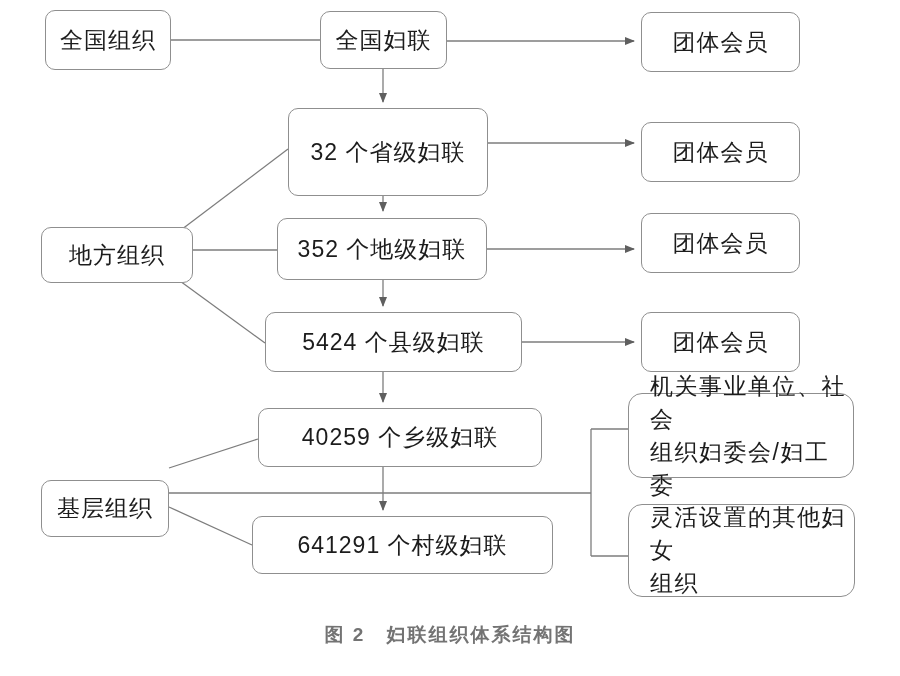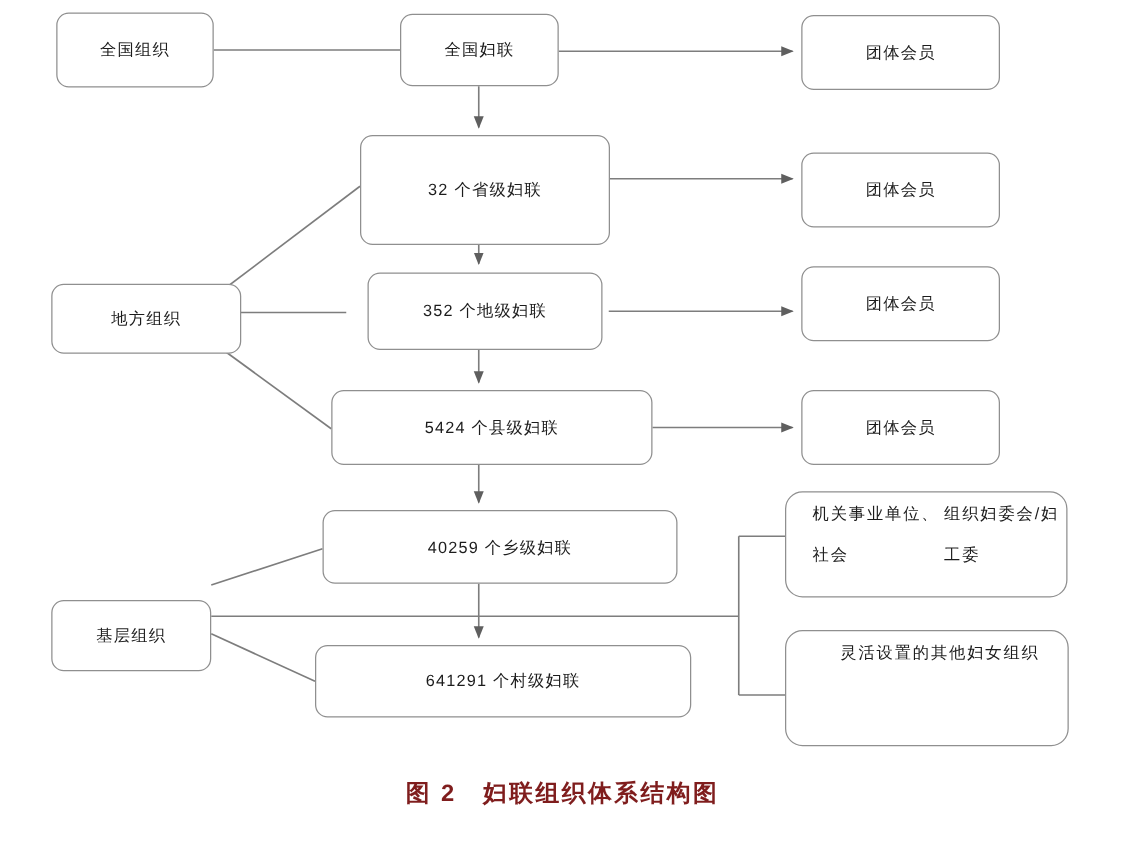--- a/index.html
+++ b/index.html
@@ -14,58 +14,58 @@
   #edge-layer{position:absolute;left:0;top:0;width:900px;height:676px;}
   .node{
     position:absolute;
     box-sizing:border-box;
     border:1.3px solid #8f8f8f;
     border-radius:10px;
     background:#ffffff;
     display:flex;
     align-items:center;
     justify-content:center;
-    font-size:13px;
+    font-size:23px;
     letter-spacing:1px;
     text-align:center;
   }
   .node.multiline{
-    flex-direction:row;
+    flex-direction:column;
     align-items:flex-start;
     justify-content:center;
     text-align:left;
     padding-left:21px;
     border-radius:14px;
     line-height:33px;
     letter-spacing:1.5px;
   }
   
   #national-org   {left:45px;  top:10px;  width:126px; height:60px;}
   #national-fed   {left:320px; top:11px;  width:127px; height:58px;}
   #group-member-1 {left:641px; top:12px;  width:159px; height:60px;}
   #provincial     {left:288px; top:108px; width:200px; height:88px;}
   #group-member-2 {left:641px; top:122px; width:159px; height:60px;}
   #local-org      {left:41px;  top:227px; width:152px; height:56px;}
-  #prefecture     {left:294px; top:218px; width:188px; height:62px;}
+  #prefecture     {left:277px; top:218px; width:210px; height:62px;}
   #group-member-3 {left:641px; top:213px; width:159px; height:60px;}
   #county         {left:265px; top:312px; width:257px; height:60px;}
   #group-member-4 {left:641px; top:312px; width:159px; height:60px;}
   #township       {left:258px; top:408px; width:284px; height:59px;}
   #grassroots-org {left:41px;  top:460px; width:128px; height:57px;margin-top:20px;}
   #village        {left:252px; top:516px; width:301px; height:58px;}
   #committee      {left:628px; top:393px; width:226px; height:85px;}
   #flexible       {left:628px; top:504px; width:227px; height:93px;}
   #caption{
     position:absolute;
     left:0; top:622px; width:900px;
     text-align:center;
     font-size:19px;
     font-weight:bold;
     letter-spacing:2px;
-    color:#7f1d1d;
+    color:#737373;
   }
 </style>
 </head>
 <body>
 
 <div id="canvas">
 
   <svg id="edge-layer" viewBox="0 0 900 676" xmlns="http://www.w3.org/2000/svg">
     <defs>
       <marker id="arrow" markerWidth="11" markerHeight="9" refX="9" refY="4.5" orient="auto" markerUnits="userSpaceOnUse">

